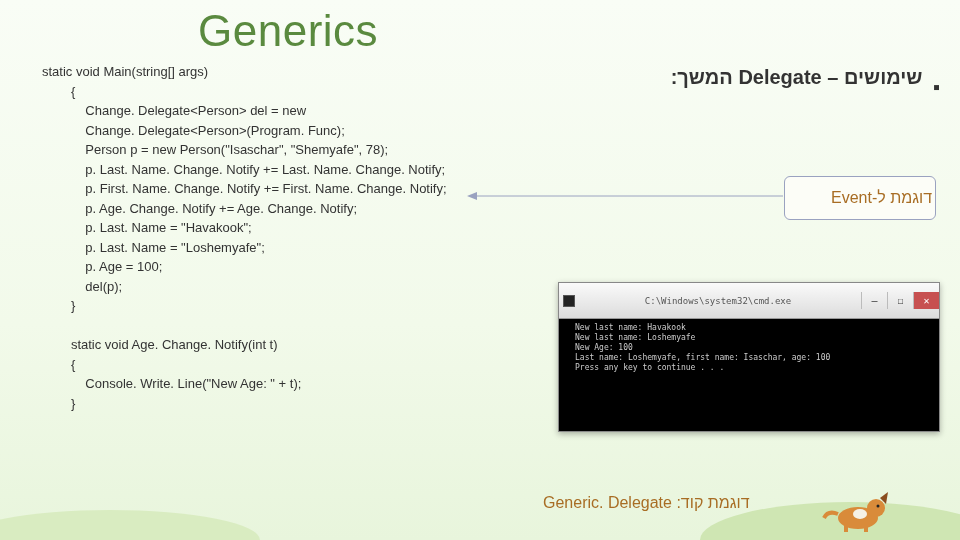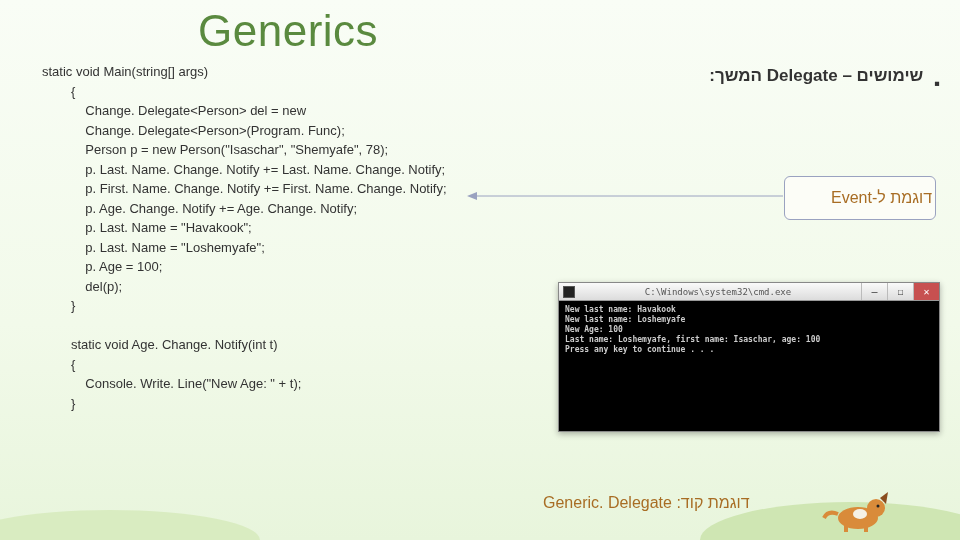--- a/index.html
+++ b/index.html
@@ -27,21 +27,21 @@
     line-height: 1.5;
     color: #333;
     white-space: pre;
     font-weight: 400;
   }
   .heading-rtl {
     position: absolute;
     top: 66px;
     right: 20px;
     direction: rtl;
-    font-size: 17px;
+    font-size: 20px;
     color: #333;
     font-weight: 600;
   }
   .heading-rtl .delegate-word { direction: ltr; unicode-bidi: embed; }
   .heading-rtl .bullet {
     display: inline-block;
     width: 6px; height: 6px;
     margin-left: 6px;
     vertical-align: middle;
   }
@@ -77,45 +77,44 @@
     width: 382px;
     height: 150px;
     background: #000;
     border: 1px solid #888;
     box-shadow: 0 2px 6px rgba(0,0,0,0.3);
     font-family: Consolas, monospace;
     font-size: 8px;
     color: #ccc;
   }
   .console-titlebar {
-    height: 18px;
+    height: 36px;
     background: linear-gradient(to bottom, #fafafa, #dcdcdc);
     display: flex;
     align-items: center;
     justify-content: space-between;
     padding: 0 0 0 4px;
     font-size: 9px;
     color: #555;
     border-bottom: 1px solid #999;
   }
   .console-titlebar .win-path { flex: 1; text-align: center; }
   .console-titlebar .win-buttons { display: flex; }
   .win-btn {
     width: 26px; height: 17px;
     border-left: 1px solid #bbb;
     display: flex; align-items: center; justify-content: center;
     font-size: 10px;
     color: #333;
   }
   .win-btn.close { background: #c75050; color: #fff; }
   .console-body {
-    padding: 4px 6px;
+    padding: 4px 16px;
     line-height: 1.25;
     white-space: pre;
-    font-weight: bold;
   }
   .footer-caption {
     position: absolute;
     bottom: 28px;
     left: 543px;
     direction: rtl;
     font-size: 16px;
     color: #a86d24;
     font-weight: 500;
   }

